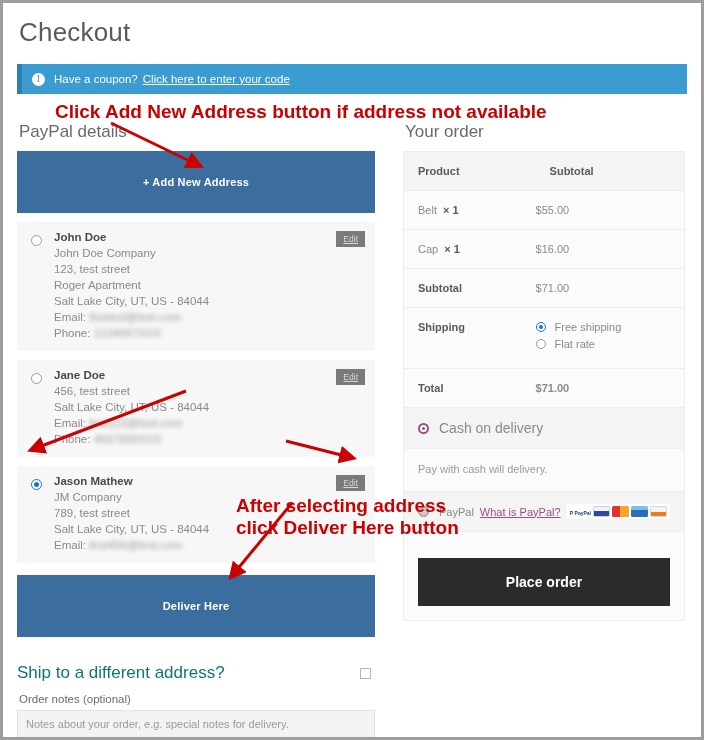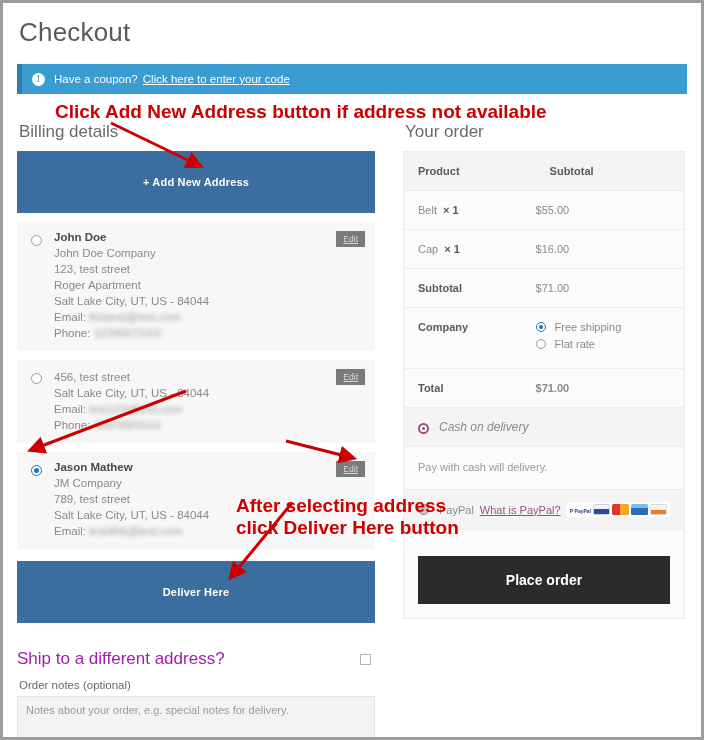--- a/index.html
+++ b/index.html
@@ -100,21 +100,21 @@
   }
 
   
   .deliver-wrap { margin-top: 12px; }
 
   
   .ship-row {
     display: flex; align-items: center; justify-content: space-between;
     margin-top: 26px;
   }
-  .ship-title { font-size: 17px; color: #a21caf; font-weight: 400; }
+  .ship-title { font-size: 17px; color: #0f766e; font-weight: 400; }
   .ship-check {
     width: 11px; height: 11px; border: 1px solid #b4b4b4; background: #fff;
     cursor: pointer; margin-right: 4px;
   }
   .notes-label { font-size: 11.5px; color: #6a6a6a; margin: 10px 0 5px 2px; }
   .notes-area {
     width: 100%; height: 64px;
     background: #f3f3f3; border: 1px solid #e2e2e2;
     color: #9a9a9a; font-size: 11px; padding: 7px 8px;
     resize: none; font-family: "Liberation Sans", sans-serif;
@@ -144,22 +144,22 @@
   .r-sm.checked { border-color: #1874c4; }
   .r-sm.checked::after {
     content: ""; position: absolute; left: 2px; top: 2px;
     width: 4px; height: 4px; border-radius: 50%; background: #1874c4;
   }
   .total-val { color: #4a4a4a; font-weight: bold; }
 
   
   .pay-box { background: #fbfbfb; border: 1px solid #ededed; border-top: none; }
   .pay-row {
-    display: flex; align-items: flex-end;
-    padding: 12px 14px; font-size: 12px; color: #8a8a8a; font-style: italic;
+    display: flex; align-items: center;
+    padding: 12px 14px; font-size: 14px; color: #8a8a8a;
   }
   .pay-row.shade { background: #f4f4f4; }
   .r-pay {
     width: 11px; height: 11px; border-radius: 50%;
     border: 2px solid #9b4f82; background: #fff; margin-right: 10px;
     flex: none; position: relative; cursor: pointer;
   }
   .r-pay.checked::after {
     content: ""; position: absolute; left: 2px; top: 2px;
     width: 3px; height: 3px; border-radius: 50%; background: #9b4f82;
@@ -222,21 +222,21 @@
 
     <div class="coupon">
       <span class="info-icon">!</span>
       <span>Have a coupon?</span>
       <a href="#" style="margin-left:5px;">Click here to enter your code</a>
     </div>
 
     <div class="cols">
 
       <div class="col-left">
-        <div class="section-head">Billing details</div>
+        <div class="section-head">PayPal details</div>
 
         <button class="btn-blue">+ Add New Address</button>
 
         
         <div class="addr-card">
           <div class="addr-radio"></div>
           <div class="addr-body">
             <div class="addr-name">John Doe</div>
             <div class="addr-line">John Doe Company</div>
             <div class="addr-line">123, test street</div>
@@ -245,20 +245,21 @@
             <div class="addr-line"><span>Email:</span> <span class="redacted">thistest@test.com</span></div>
             <div class="addr-line"><span>Phone:</span> <span class="redacted">1234567XXX</span></div>
           </div>
           <button class="edit-btn">Edit</button>
         </div>
 
         
         <div class="addr-card">
           <div class="addr-radio"></div>
           <div class="addr-body">
+            <div class="addr-name">Jane Doe</div>
             <div class="addr-line">456, test street</div>
             <div class="addr-line">Salt Lake City, UT, US - 84044</div>
             <div class="addr-line"><span>Email:</span> <span class="redacted">test123@test.com</span></div>
             <div class="addr-line"><span>Phone:</span> <span class="redacted">4567890XXX</span></div>
           </div>
           <button class="edit-btn">Edit</button>
         </div>
 
         
         <div class="addr-card">
@@ -302,21 +303,21 @@
             </tr>
             <tr class="row-div">
               <td class="col-a"><span>Cap</span>&nbsp; <span class="qty">× 1</span></td>
               <td class="val">$16.00</td>
             </tr>
             <tr class="row-div">
               <td class="col-a lbl">Subtotal</td>
               <td class="val">$71.00</td>
             </tr>
             <tr class="row-div">
-              <td class="col-a lbl">Company</td>
+              <td class="col-a lbl">Shipping</td>
               <td class="val">
                 <div class="ship-opt">
                   <span class="r-sm checked"></span>
                   <span>Free shipping</span>
                 </div>
                 <div class="ship-opt">
                   <span class="r-sm"></span>
                   <span>Flat rate</span>
                 </div>
               </td>

